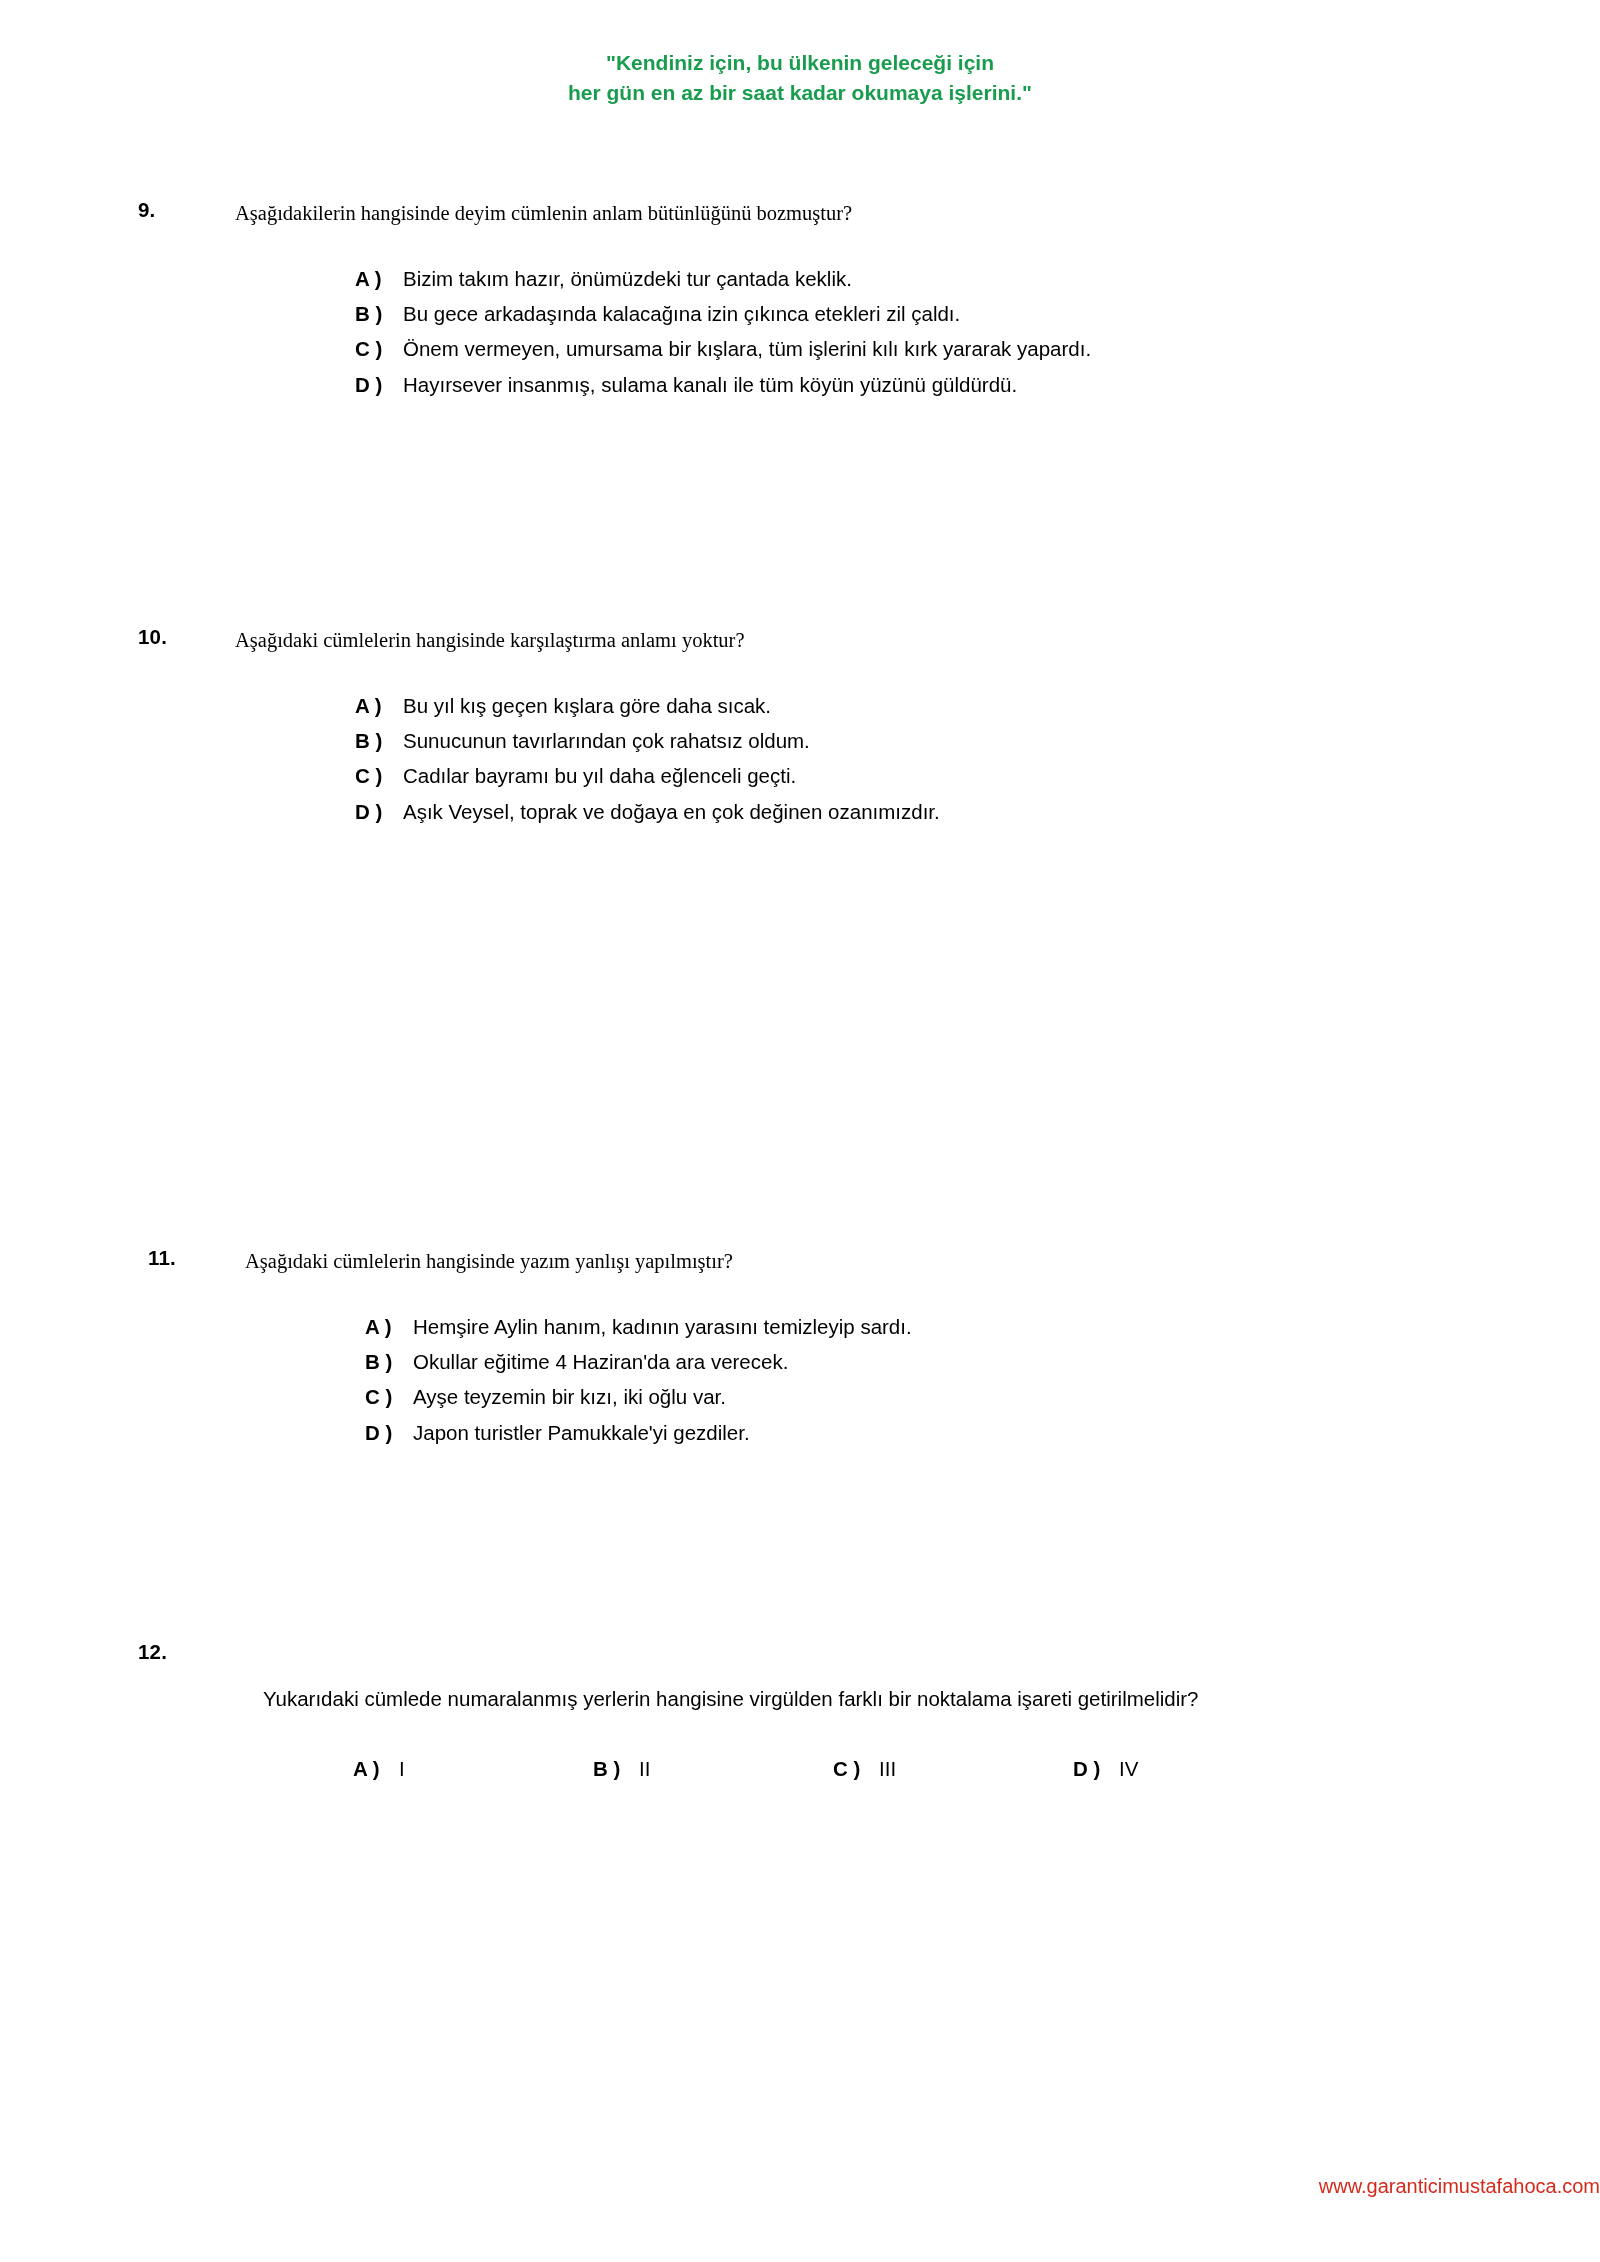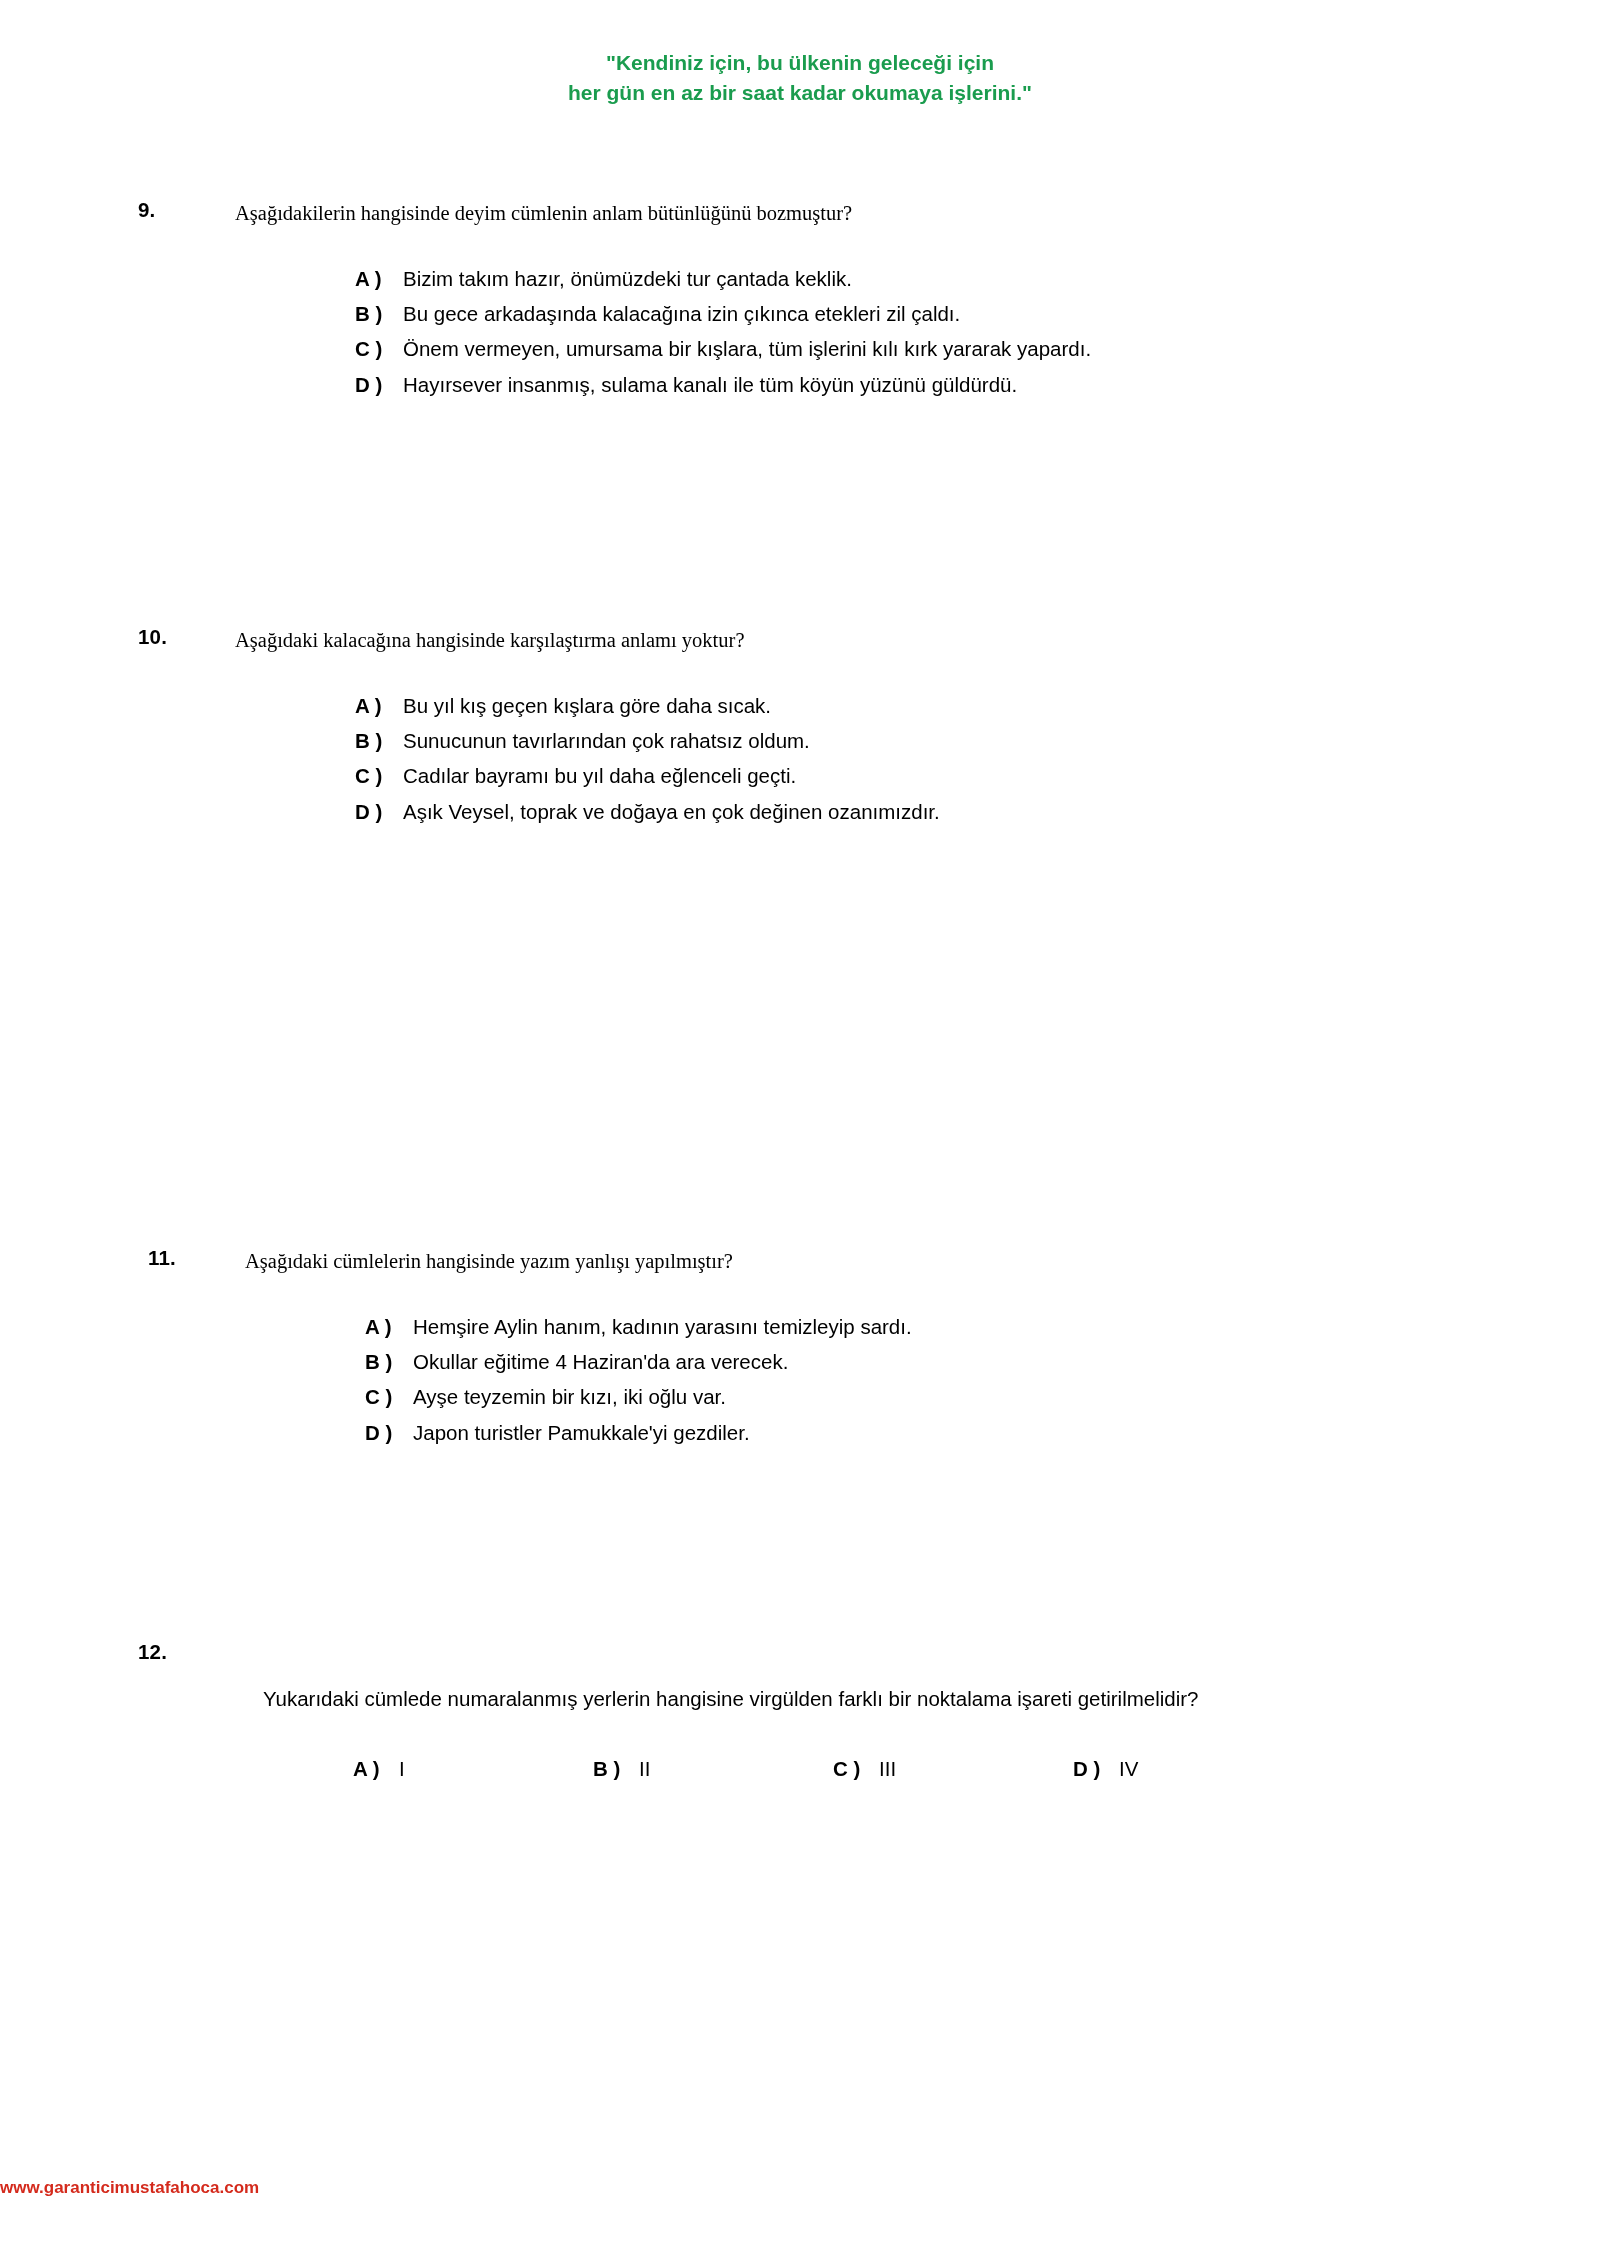--- a/index.html
+++ b/index.html
@@ -102,24 +102,23 @@
   .inline-opt .opt-letter {
     width: 46px;
     flex: 0 0 46px;
   }
 
   .footer {
     position: absolute;
     bottom: 64px;
     left: 0;
     right: 0;
-    text-align: left;
+    text-align: right;
     color: #d42a1c;
-    font-size: 17px;
-    font-weight: bold;
+    font-size: 20px;
   }
 
   
   #q9  { position: absolute; top: 198px;  left: 0; right: 0; }
   #q10 { position: absolute; top: 625px;  left: 0; right: 14px; }
   #q11 { position: absolute; top: 1246px; left: 0; right: 15px; margin-left: 10px; }
   #q12 { position: absolute; top: 1640px; left: 0; right: 0; }
 </style>
 </head>
 <body>
@@ -149,21 +148,21 @@
       </div>
       <div class="opt-row">
         <span class="opt-letter">D )</span>
         <span class="opt-text">Hayırsever insanmış, sulama kanalı ile tüm köyün yüzünü güldürdü.</span>
       </div>
     </div>
   </div>
 
   <div class="q-block" id="q10">
     <span class="q-num">10.</span>
-    <div class="q-text">Aşağıdaki kalacağına hangisinde karşılaştırma anlamı yoktur?</div>
+    <div class="q-text">Aşağıdaki cümlelerin hangisinde karşılaştırma anlamı yoktur?</div>
     <div class="options">
       <div class="opt-row">
         <span class="opt-letter">A )</span>
         <span class="opt-text">Bu yıl kış geçen kışlara göre daha sıcak.</span>
       </div>
       <div class="opt-row">
         <span class="opt-letter">B )</span>
         <span class="opt-text">Sunucunun tavırlarından çok rahatsız oldum.</span>
       </div>
       <div class="opt-row">

